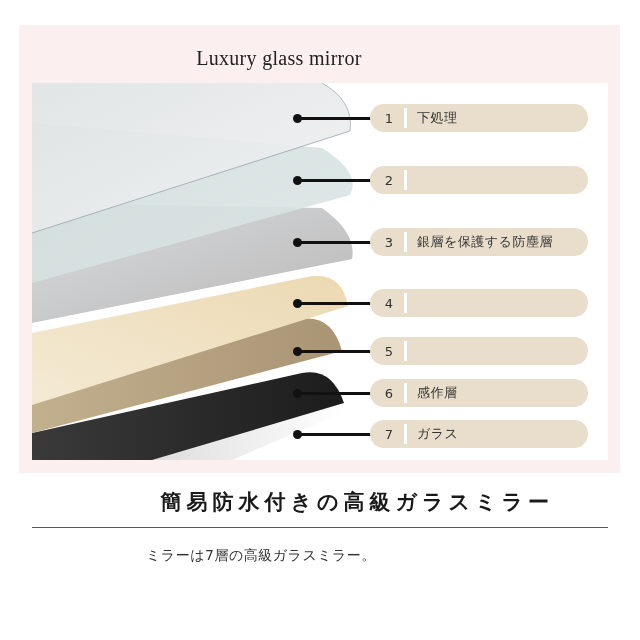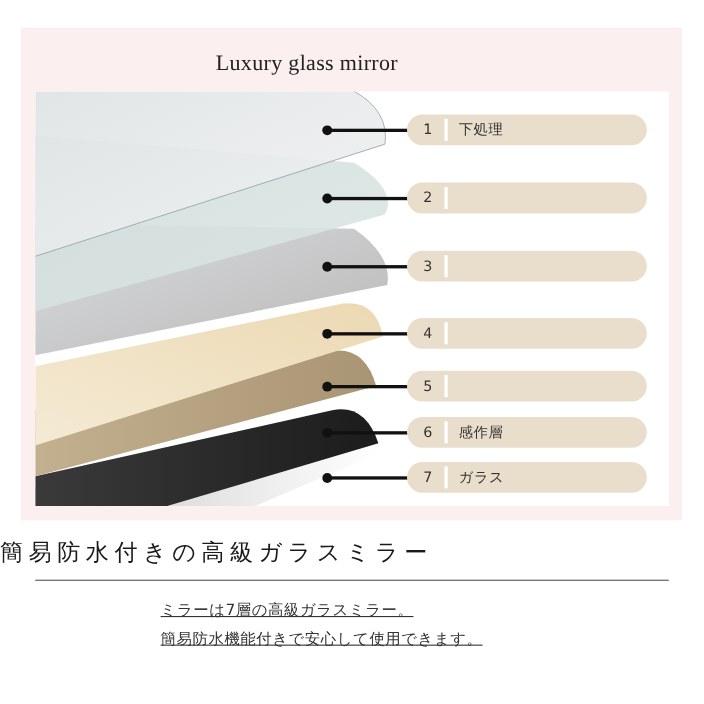--- a/index.html
+++ b/index.html
@@ -8,23 +8,23 @@
   .title{position:absolute;left:0;top:47px;width:558px;text-align:center;font-family:"Liberation Serif",serif;font-size:20px;color:#222;letter-spacing:0.3px;}
   .stage{position:absolute;left:32px;top:83px;width:576px;height:377px;background:#ffffff;overflow:hidden;}
   .layers{position:absolute;left:0;top:0;width:340px;height:377px;}
   .callout{position:absolute;left:0;width:576px;height:28px;}
   .dot{position:absolute;width:9px;height:9px;border-radius:50%;background:#111;top:9.5px;}
   .line{position:absolute;height:3px;background:#111;top:12.5px;}
   .pill{position:absolute;height:28px;border-radius:14px;background:#e9decb;display:flex;align-items:center;}
   .pill .num{width:30px;text-align:center;font-size:13px;color:#333;padding-left:4px;}
   .pill .sep{width:3px;height:20px;background:#ffffff;margin-right:10px;}
   .pill .lbl{font-size:13px;color:#333;letter-spacing:0.5px;text-align:right;}
-  .heading{position:absolute;left:0;top:488px;width:554px;text-align:left;font-size:21px;letter-spacing:5px;color:#1a1a1a;font-weight:normal;}
+  .heading{position:absolute;left:0;top:488px;width:554px;text-align:right;font-size:21px;letter-spacing:5px;color:#1a1a1a;font-weight:bold;}
   .rule{position:absolute;left:32px;top:527px;width:576px;height:1px;background:#555;}
-  .body-text{position:absolute;left:146px;top:542px;font-size:14px;line-height:26px;color:#333;letter-spacing:0.5px;text-decoration:underline;}
+  .body-text{position:absolute;left:146px;top:542px;font-size:14px;line-height:26px;color:#333;letter-spacing:0.5px;}
 </style>
 </head>
 <body>
 
 <div class="panel"></div>
 <div class="title">Luxury glass mirror</div>
 
 <div class="stage">
   <svg class="layers" viewBox="0 0 340 377" width="340" height="377">
     <defs>
@@ -93,20 +93,21 @@
       <span class="sep"></span>
     </div>
   </div>
 
   <div class="callout" style="top:145px">
     <span class="dot" style="left:261px"></span>
     <span class="line" style="left:266px;width:74px"></span>
     <div class="pill" style="left:338px;width:218px">
       <span class="num">3</span>
       <span class="sep"></span>
+      <span class="lbl">銀層を保護する防塵層</span>
     </div>
   </div>
 
   <div class="callout" style="top:206px">
     <span class="dot" style="left:261px"></span>
     <span class="line" style="left:266px;width:74px"></span>
     <div class="pill" style="left:338px;width:218px">
       <span class="num">4</span>
       <span class="sep"></span>
     </div>
@@ -139,14 +140,13 @@
       <span class="sep"></span>
       <span class="lbl">ガラス</span>
     </div>
   </div>
 </div>
 
 <div class="heading">簡易防水付きの高級ガラスミラー</div>
 <div class="rule"></div>
 <div class="body-text">
   <div>ミラーは7層の高級ガラスミラー。</div>
-  <div>簡易防水機能付きで安心して使用できます。</div>
 </div>
 
 </body></html>

